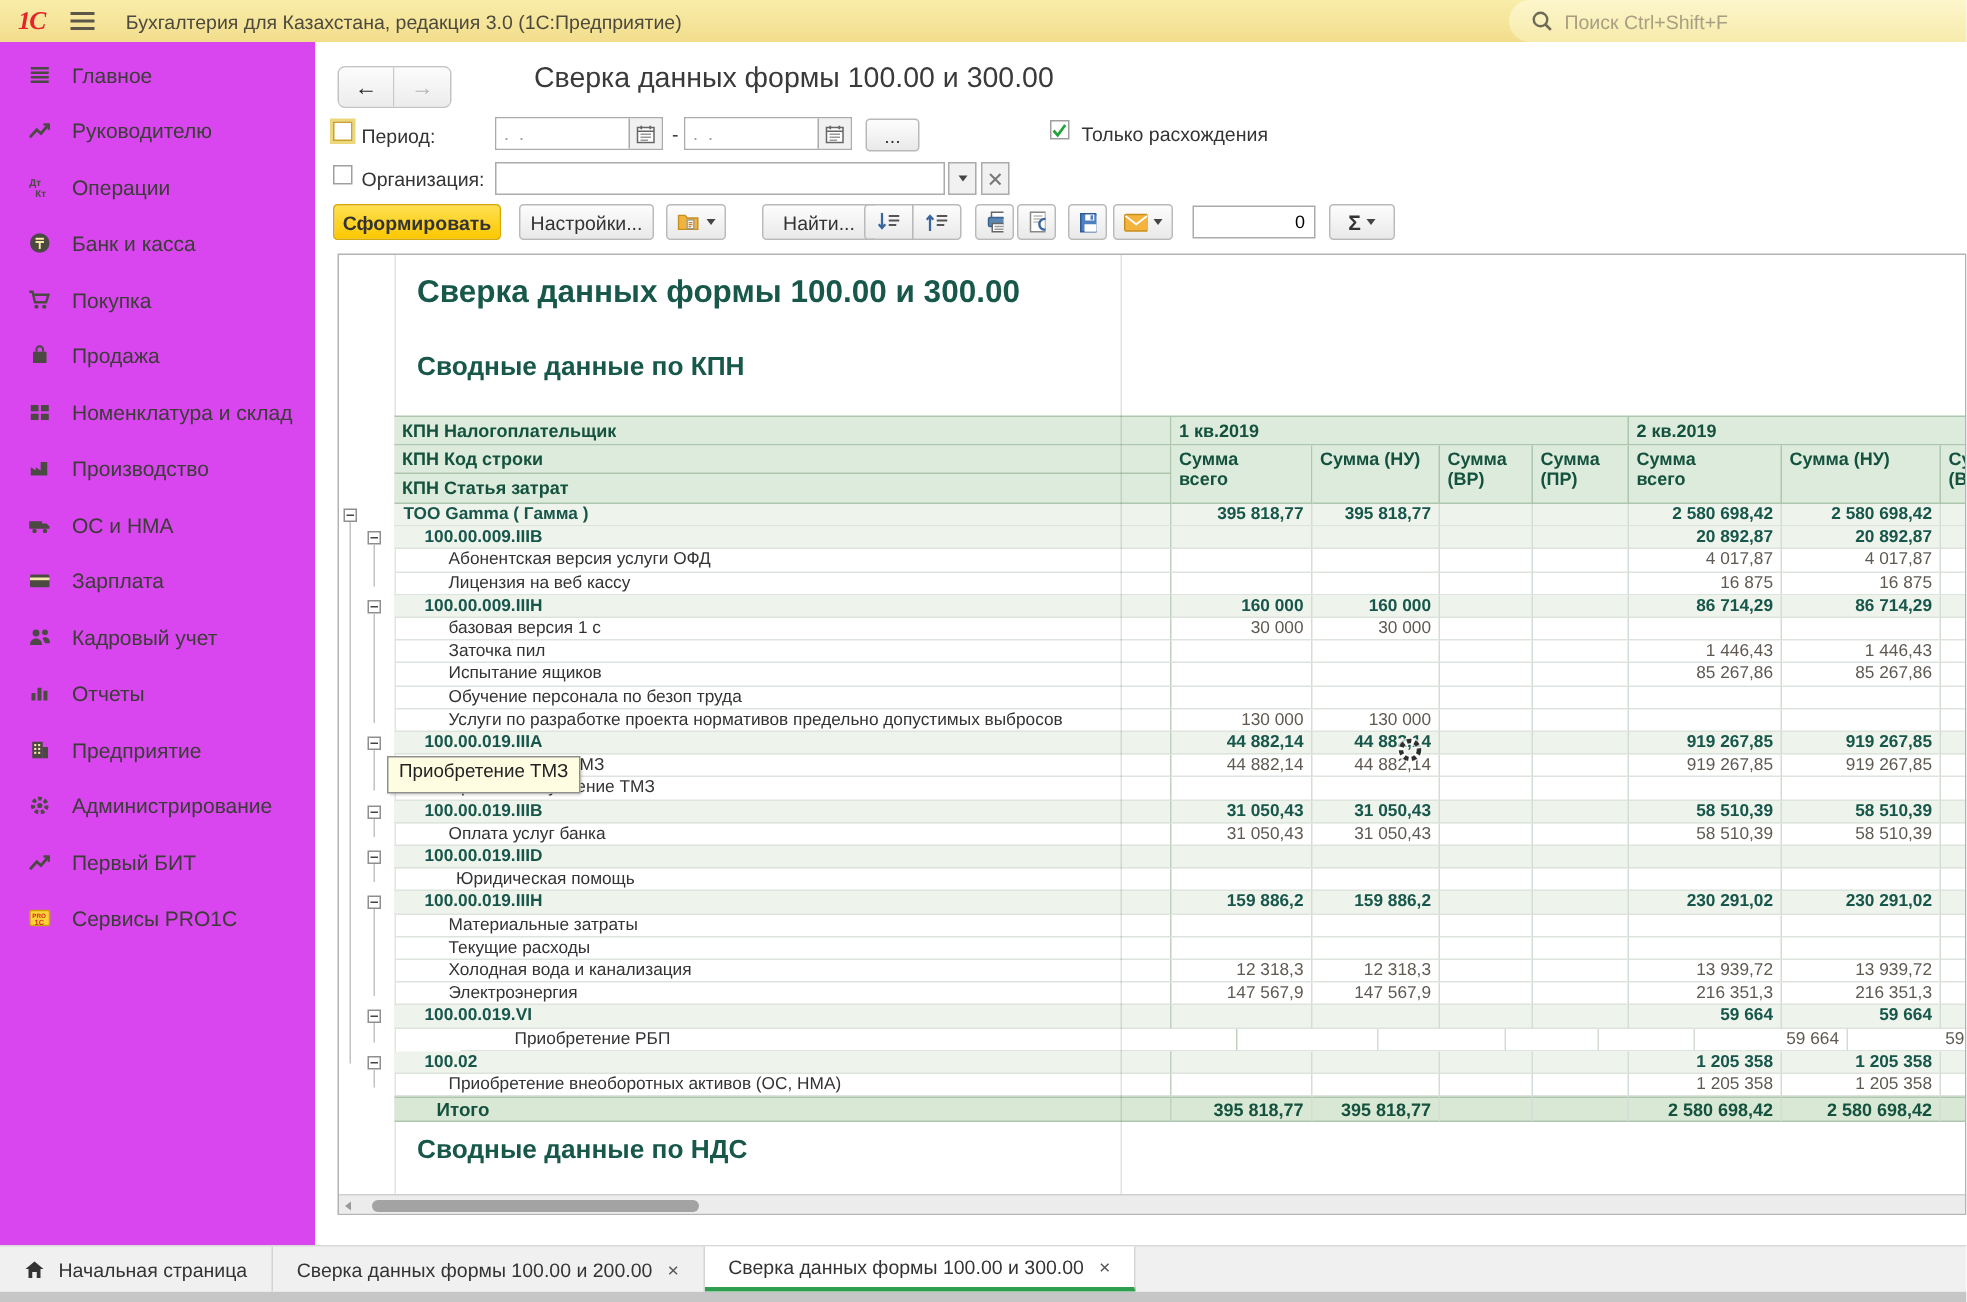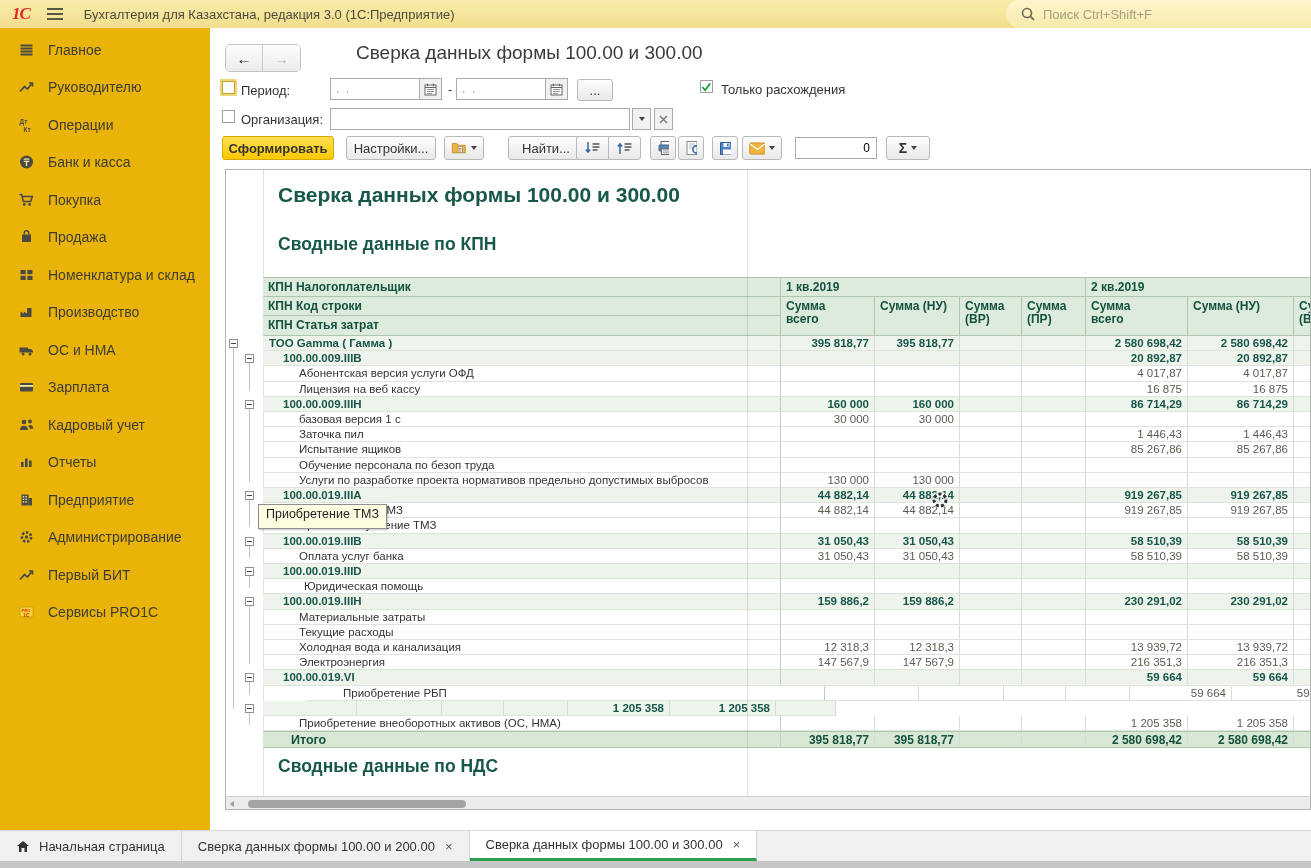--- a/index.html
+++ b/index.html
@@ -10,21 +10,21 @@
           background:linear-gradient(#f9edaa,#f2dd8c);display:flex;align-items:center;z-index:20;}
   .logo{color:#e3252b;font-weight:bold;font-style:italic;font-size:17px;margin-left:12px;
         font-family:"Liberation Serif",serif;letter-spacing:-1px;}
   .burger{margin-left:16px;display:flex;cursor:pointer;}
   .apptitle{margin-left:20px;font-size:13px;color:#4c4a3d;}
   .searchbox{position:absolute;right:0;top:0;height:28px;width:305px;
              background:linear-gradient(#fdf6cc,#f6ebac);border-radius:14px 0 0 14px;
              display:flex;align-items:center;cursor:text;}
   .s-ph{margin-left:7px;color:#a89f82;font-size:13px;}
   
-  .sidebar{position:absolute;left:0;top:28px;width:210px;height:802px;background:#eab308;
+  .sidebar{position:absolute;left:0;top:28px;width:210px;height:802px;background:#d946ef;
            padding-top:3px;box-sizing:border-box;z-index:5;}
   .side-item{height:37.5px;display:flex;align-items:center;cursor:pointer;}
   .side-ico{width:18px;margin-left:17px;display:flex;justify-content:center;}
   .side-label{margin-left:13px;font-size:14px;color:#3c3c38;}
   
   .main{position:absolute;left:210px;top:28px;width:1101px;height:802px;background:#fff;}
   .navgroup{position:absolute;left:15px;top:16px;display:flex;border:1px solid #c3c3c3;
             border-radius:5px;overflow:hidden;}
   .navbtn{width:37px;height:26px;border:none;background:linear-gradient(#fcfcfc,#ececec);
           font-size:15px;cursor:pointer;font-family:inherit;padding:0;}
@@ -661,20 +661,21 @@
           <div class="cell lab ind2" style="height: 15.2px; margin-left: 44px;">Приобретение  РБП</div>
           <div class="cell num" style="width: 94px; height: 15.2px;"></div>
           <div class="cell num" style="width: 85px; height: 15.2px;"></div>
           <div class="cell num" style="width: 62px; height: 15.2px;"></div>
           <div class="cell num" style="width: 64px; height: 15.2px;"></div>
           <div class="cell num" style="width: 102px; height: 15.2px;">59 664</div>
           <div class="cell num" style="width: 106px; height: 15.2px;">59 664</div>
           <div class="cell num" style="width: 60px; height: 15.2px;"></div>
         </div>
         <div class="grow lvl1 boldrow" style="top: 364.8px; height: 15.2px;">
+          <div class="cell lab ind1" style="height: 15.2px;">100.02</div>
           <div class="cell num" style="width: 94px; height: 15.2px;"></div>
           <div class="cell num" style="width: 85px; height: 15.2px;"></div>
           <div class="cell num" style="width: 62px; height: 15.2px;"></div>
           <div class="cell num" style="width: 64px; height: 15.2px;"></div>
           <div class="cell num" style="width: 102px; height: 15.2px;">1 205 358</div>
           <div class="cell num" style="width: 106px; height: 15.2px;">1 205 358</div>
           <div class="cell num" style="width: 60px; height: 15.2px;"></div>
         </div>
         <div class="grow lvl2" style="top: 380px; height: 15.2px;">
           <div class="cell lab ind2" style="height: 15.2px;">Приобретение  внеоборотных активов (ОС, НМА)</div>

